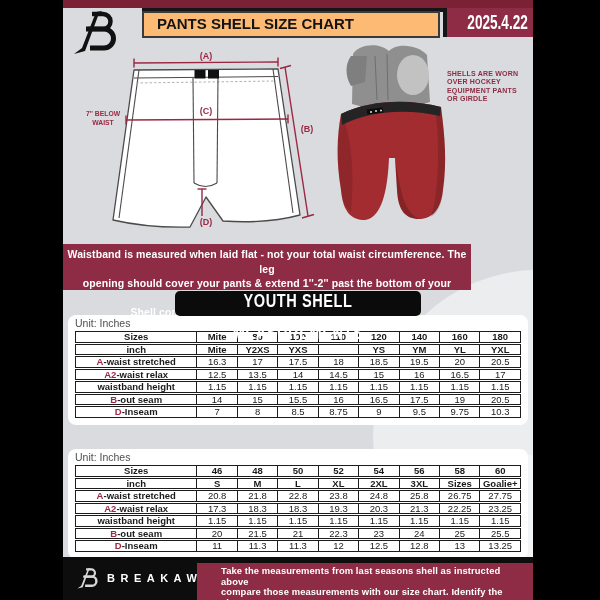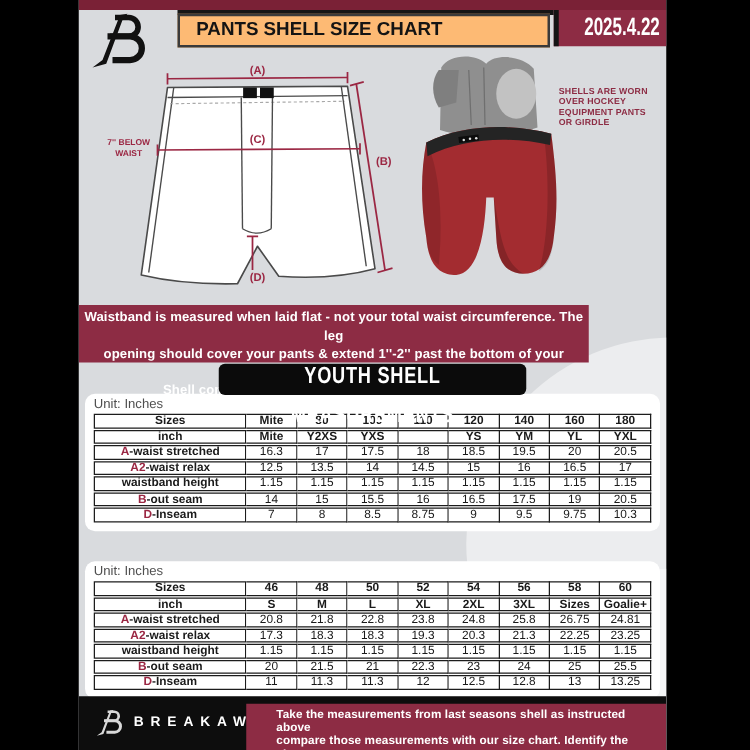--- a/index.html
+++ b/index.html
@@ -285,21 +285,21 @@
           </tr>
           <tr>
             <td class="lbl"><span class="pfx">A</span>-waist stretched</td>
             <td class="val">20.8</td>
             <td class="val">21.8</td>
             <td class="val">22.8</td>
             <td class="val">23.8</td>
             <td class="val">24.8</td>
             <td class="val">25.8</td>
             <td class="val">26.75</td>
-            <td class="val">24.81</td>
+            <td class="val">27.75</td>
           </tr>
           <tr>
             <td class="lbl"><span class="pfx">A2</span>-waist relax</td>
             <td class="val">17.3</td>
             <td class="val">18.3</td>
             <td class="val">18.3</td>
             <td class="val">19.3</td>
             <td class="val">20.3</td>
             <td class="val">21.3</td>
             <td class="val">22.25</td>

